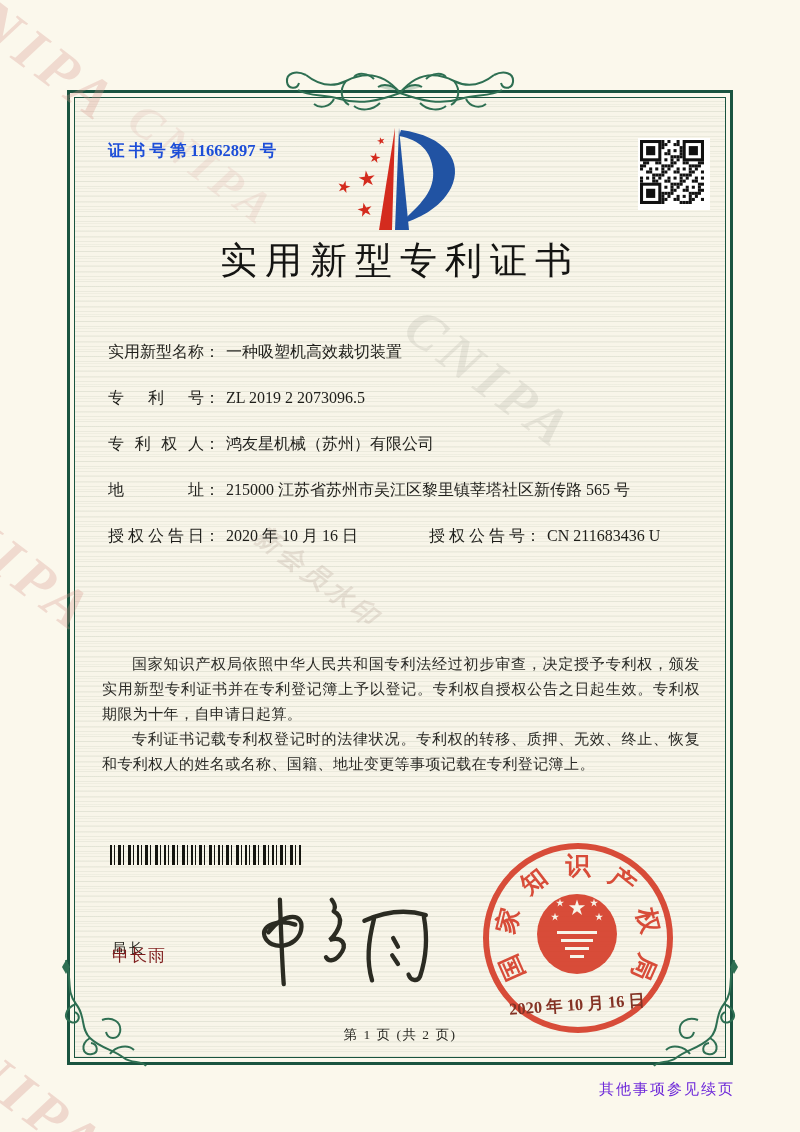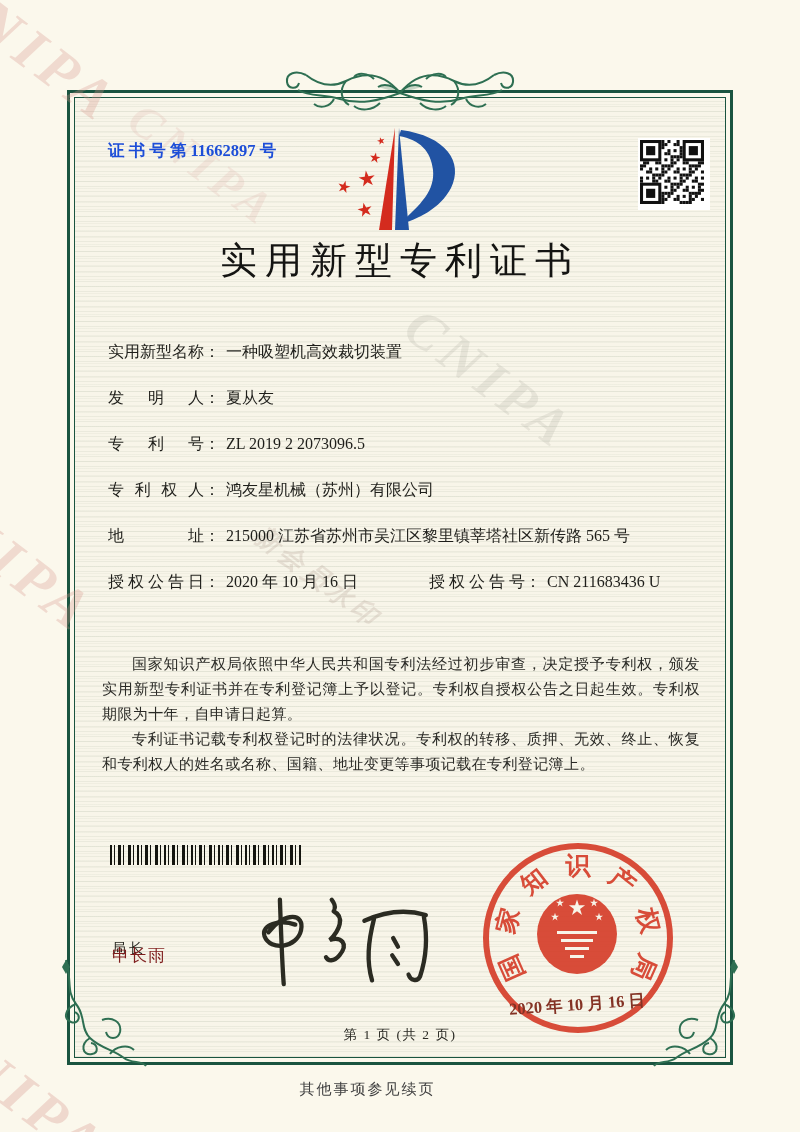--- a/index.html
+++ b/index.html
@@ -56,22 +56,22 @@
         #15150f 13px 14px, transparent 14px 18px,
         #15150f 18px 21px, transparent 21px 23px,
         #15150f 23px 24px, transparent 24px 27px);
   }
   .director-title{left:112px;top:940px;font-size:14px;letter-spacing:3px;
     font-family:"Liberation Sans","DejaVu Sans",sans-serif;color:#26261f;}
   .director-name{left:112px;top:944px;font-size:17px;letter-spacing:1px;
     font-family:"Liberation Sans","DejaVu Sans",sans-serif;color:#7f1d1d;}
   .page-note{left:0;top:1026px;width:800px;text-align:center;font-size:13.5px;
     letter-spacing:1.5px;color:#2a2a24;}
-  .footer-note{left:0;top:1080px;width:735px;text-align:center;font-size:15px;
-    letter-spacing:2px;color:#404040;}
+  .footer-note{left:0;top:1080px;width:735px;text-align:right;font-size:15px;
+    letter-spacing:2px;color:#6d28d9;}
   .qr-wrap{left:638px;top:138px;width:68px;height:68px;background:#fff;padding:2px;}
 </style>
 </head>
 <body>
 
 <div class="abs wm" style="left:-34px;top:-42px;font-size:58px;color:rgba(214,150,140,.30);">CNIPA</div>
 <div class="abs wm" style="left:150px;top:92px;font-size:46px;color:rgba(214,150,140,.16);">CNIPA</div>
 <div class="abs wm" style="left:-58px;top:468px;font-size:58px;color:rgba(214,150,140,.30);">CNIPA</div>
 <div class="abs wm" style="left:430px;top:295px;font-size:54px;color:rgba(150,148,135,.17);">CNIPA</div>
 <div class="abs wm" style="left:-46px;top:1002px;font-size:58px;color:rgba(214,150,140,.32);">CNIPA</div>
@@ -279,23 +279,20 @@
     </svg>
 </div>
 
 <div class="abs content title">实用新型专利证书</div>
 
 <div class="abs content rows">
   <div class="row">
     <span class="jl">实用新型名称</span><span>：</span><span class="fvalue">一种吸塑机高效裁切装置</span>
   </div>
   <div class="row">
-    <span class="jl">发明人</span><span>：</span><span class="fvalue">夏从友</span>
-  </div>
-  <div class="row">
     <span class="jl">专利号</span><span>：</span><span class="fvalue">ZL 2019 2 2073096.5</span>
   </div>
   <div class="row">
     <span class="jl">专利权人</span><span>：</span><span class="fvalue">鸿友星机械（苏州）有限公司</span>
   </div>
   <div class="row">
     <span class="jl">地址</span><span>：</span><span class="fvalue">215000 江苏省苏州市吴江区黎里镇莘塔社区新传路 565 号</span>
   </div>
   <div class="row">
     <span class="pair1">

